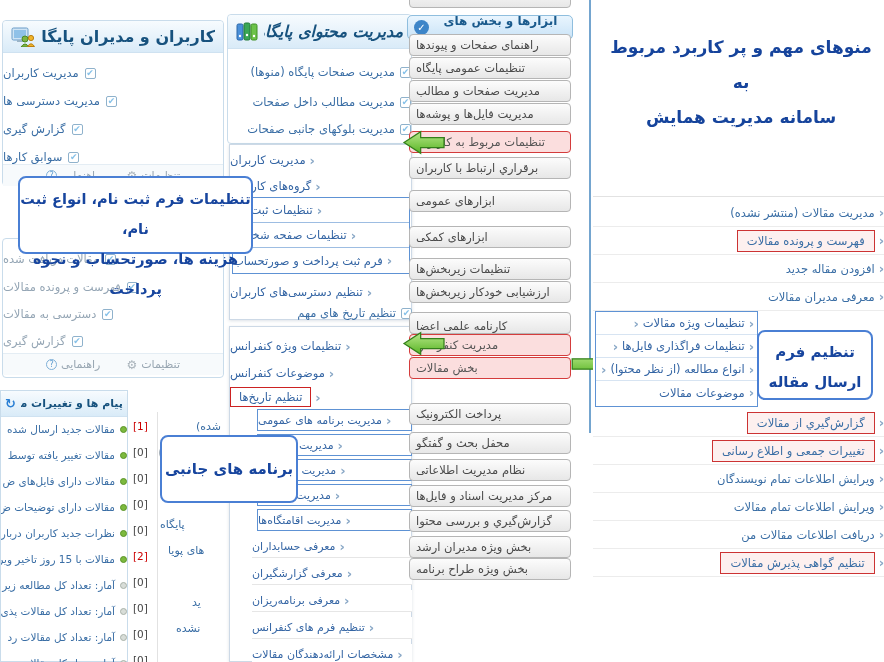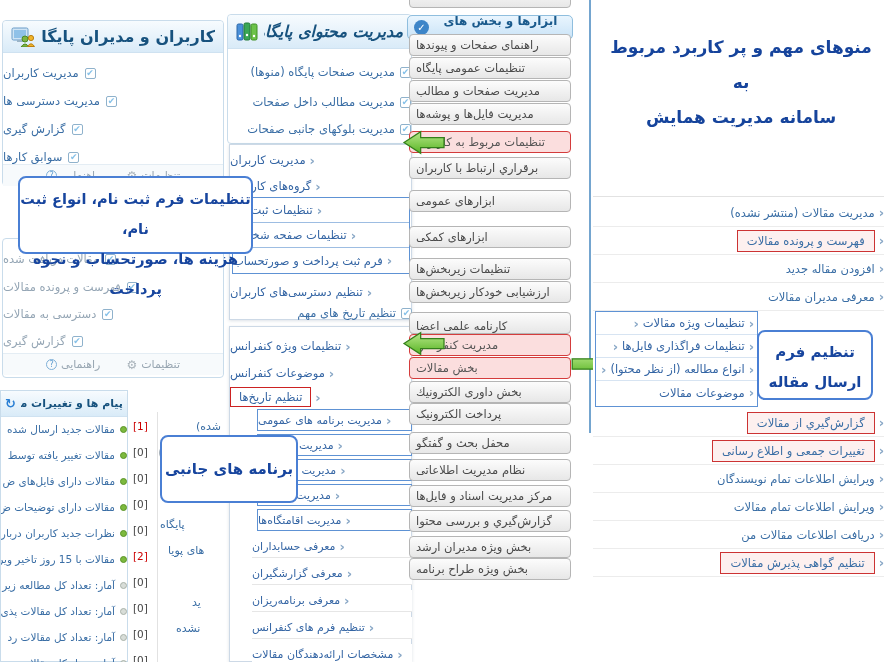--- a/index.html
+++ b/index.html
@@ -400,23 +400,20 @@
       <span>ارزشیابی خودکار زیربخش‌ها</span>
     </div>
   <div class="cbtn rtl" style="top:312px;align-items:flex-end;">
       <span>کارنامه علمی اعضا</span>
     </div>
   <div class="cbtn hl rtl" style="top:334px;">
       <span>مدیریت کنفرانس</span>
     </div>
   <div class="cbtn hl rtl" style="top:357px;">
       <span>بخش مقالات</span>
-    </div>
-  <div class="cbtn rtl" style="top:381px;">
-      <span>بخش داوری الکترونیك</span>
     </div>
   <div class="cbtn rtl" style="top:403px;">
       <span>پرداخت الکترونیک</span>
     </div>
   <div class="cbtn rtl" style="top:432px;">
       <span>محفل بحث و گفتگو</span>
     </div>
   <div class="cbtn rtl" style="top:459px;">
       <span>نظام مدیریت اطلاعاتی</span>
     </div>

